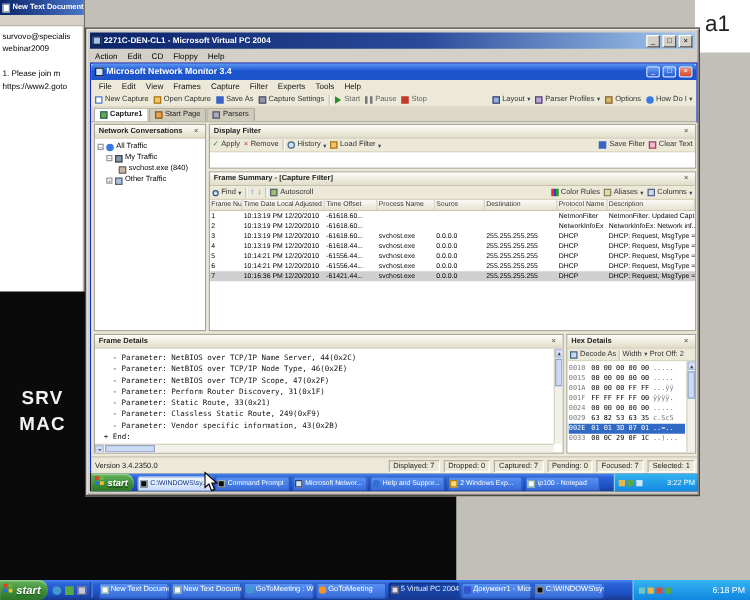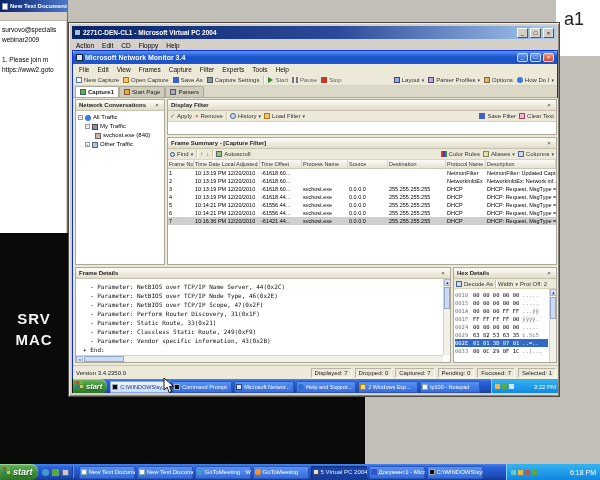--- a/index.html
+++ b/index.html
@@ -1,21 +1,21 @@
 <!DOCTYPE html>
 <html><head>
 <meta charset="utf-8">
 <style>
   *{margin:0;padding:0;box-sizing:border-box}
   html,body{width:600px;height:480px}
   body{position:relative;overflow:hidden;background:#c2bfb8;font-family:"Liberation Sans",sans-serif;cursor:default}
   .ab{position:absolute}
 
   
-  .corner{left:556px;top:0;width:44px;height:56px;background:#fff}
+  .corner{left:556px;top:0;width:44px;height:42px;background:#fff}
   .corner span{position:absolute;left:8px;top:9px;font-size:18px;color:#222}
   .slide1{left:0;top:233px;width:68px;height:232px;background:#0a0a0a}
   .slide2{left:0;top:397px;width:365px;height:68px;background:#0a0a0a}
   .slide-line{left:0;width:68px;text-align:center;color:#f2f2f2;font-weight:bold;font-size:15px;letter-spacing:1px}
   .srv{top:310px}.mac{top:331px}
 
   
   .notepad{left:0;top:0;width:68px;height:233px;background:#d4d0c8;border-right:1px solid #6f6c66}
   .np-title{height:12px;background:linear-gradient(90deg,#0a246a,#4a76c8);display:flex;align-items:center;gap:2px;padding:0 2px;overflow:hidden}
   .np-icon{width:6px;height:7px;background:#fff;border:1px solid #8899aa;flex:none}

